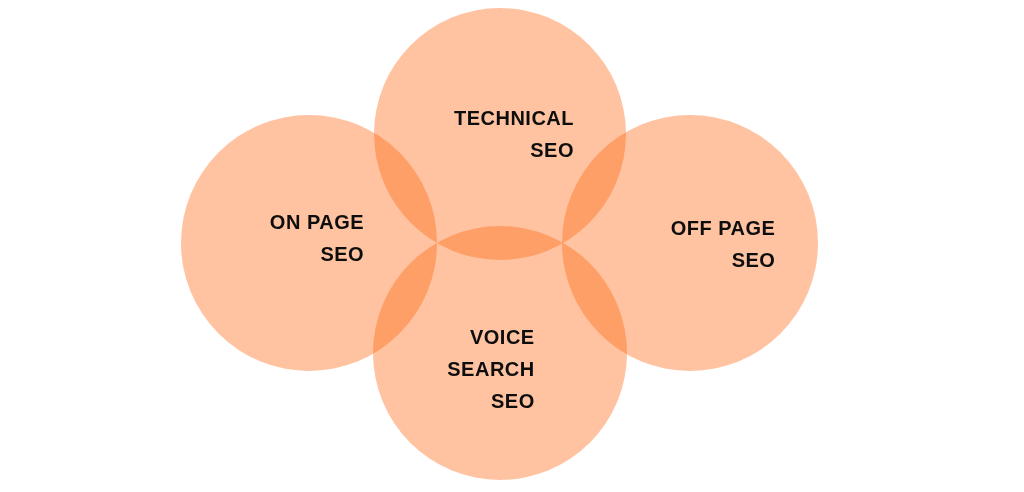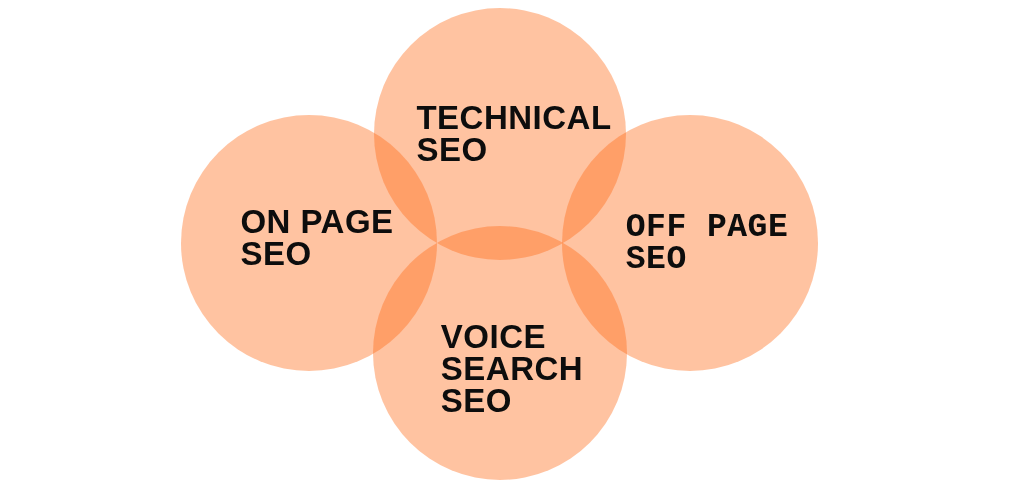--- a/index.html
+++ b/index.html
@@ -26,30 +26,30 @@
   .circle-top    { left: 374px; top:   8px; width: 252px; height: 252px; } 
   .circle-left   { left: 181px; top: 115px; width: 256px; height: 256px; } 
   .circle-right  { left: 562px; top: 115px; width: 256px; height: 256px; } 
   .circle-bottom { left: 373px; top: 226px; width: 254px; height: 254px; } 
 
   .label {
     position: absolute;
     transform: translate(-50%, -50%);
     color: var(--label-text, #0d0d0d);
     font-weight: bold;
-    font-size: 33px;
+    font-size: 20px;
     line-height: 32px;
     letter-spacing: 0.5px;
-    text-align: left;
+    text-align: right;
     white-space: pre-line;
   }
   .label-technical   { left: 514px; top: 134px; }
   .label-on-page     { left: 317px; top: 238px; }
-  .label-off-page    { left: 707px; top: 244px; font-family: Liberation Mono, monospace; }
-  .label-voice       { left: 512px; top: 369px; }
+  .label-off-page    { left: 723px; top: 244px; }
+  .label-voice       { left: 491px; top: 369px; }
 </style>
 </head>
 <body>
 
 <div class="stage">
 
   <div class="circle circle-top"></div>
 
   <div class="circle circle-left"></div>
 

